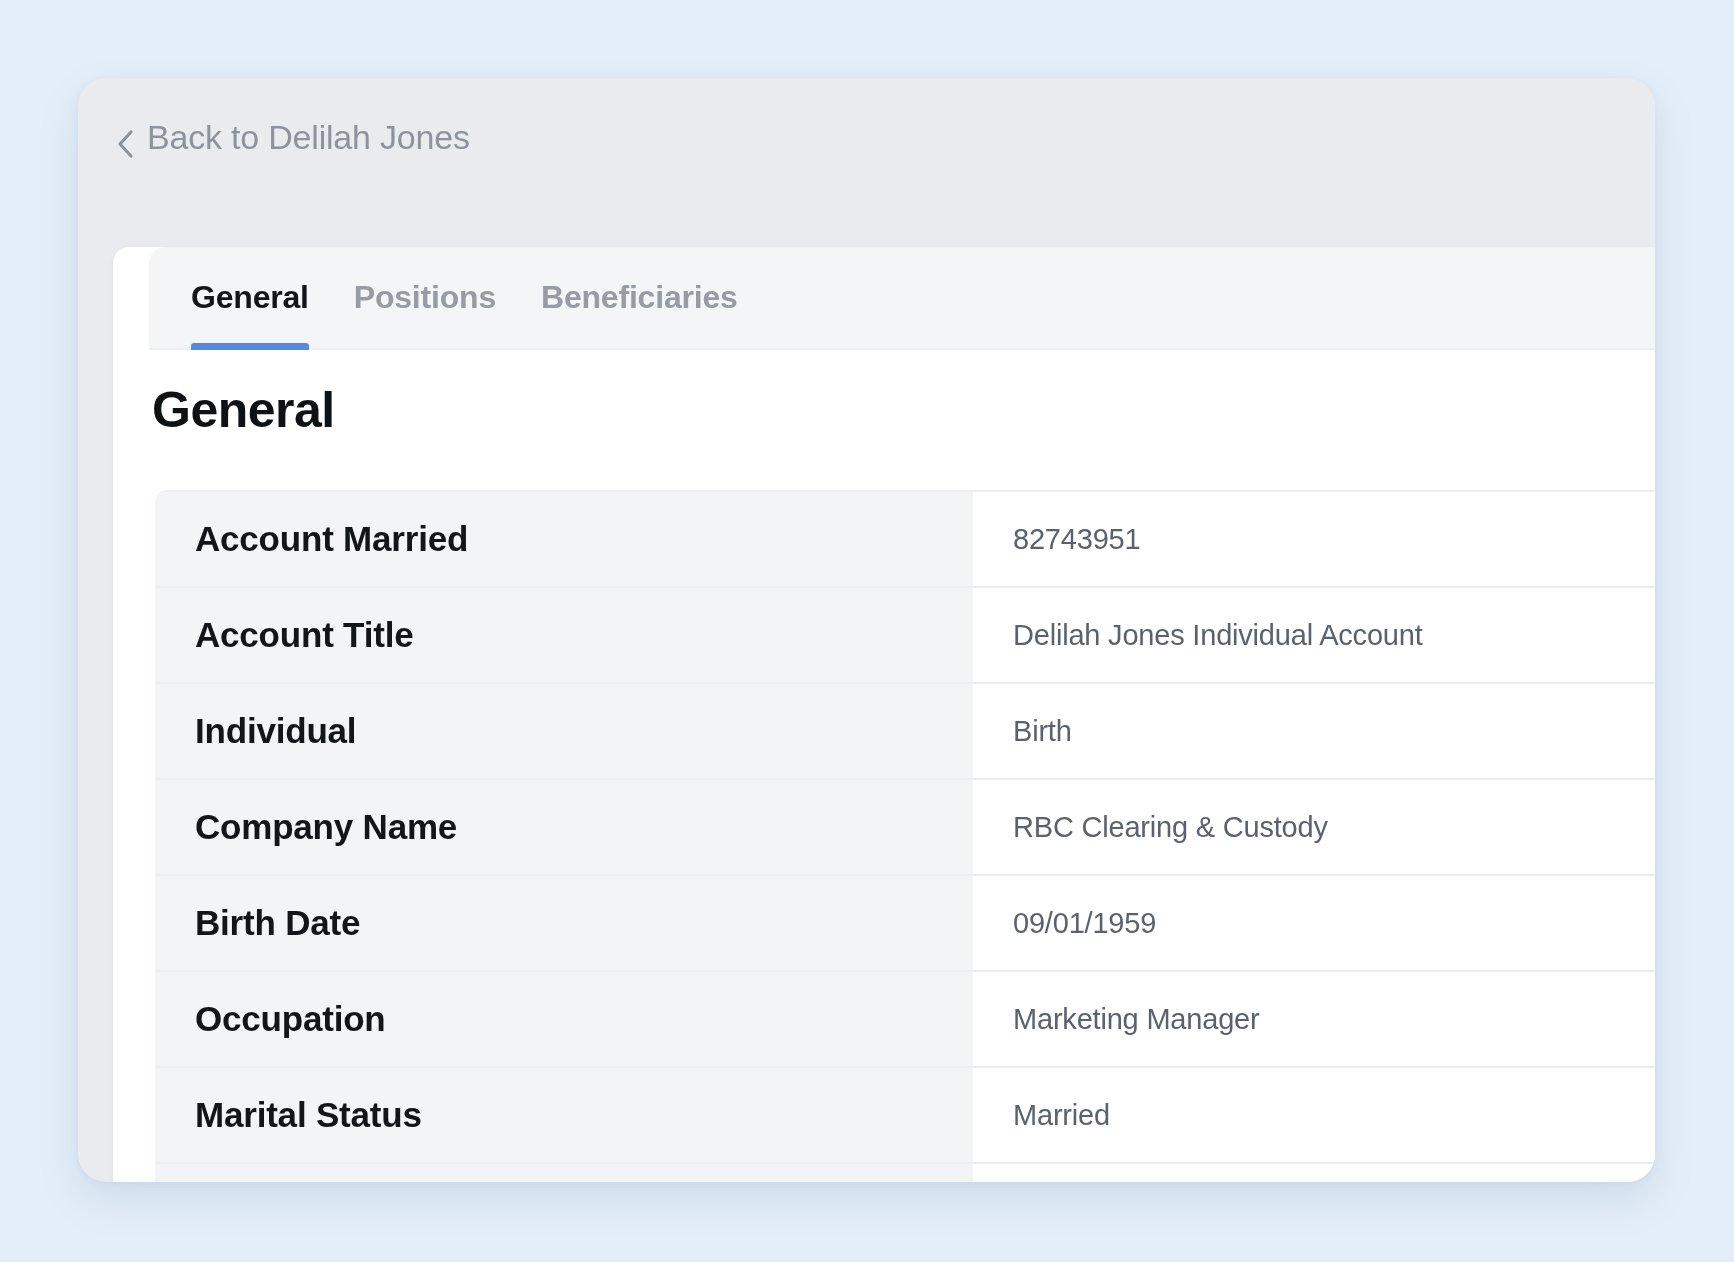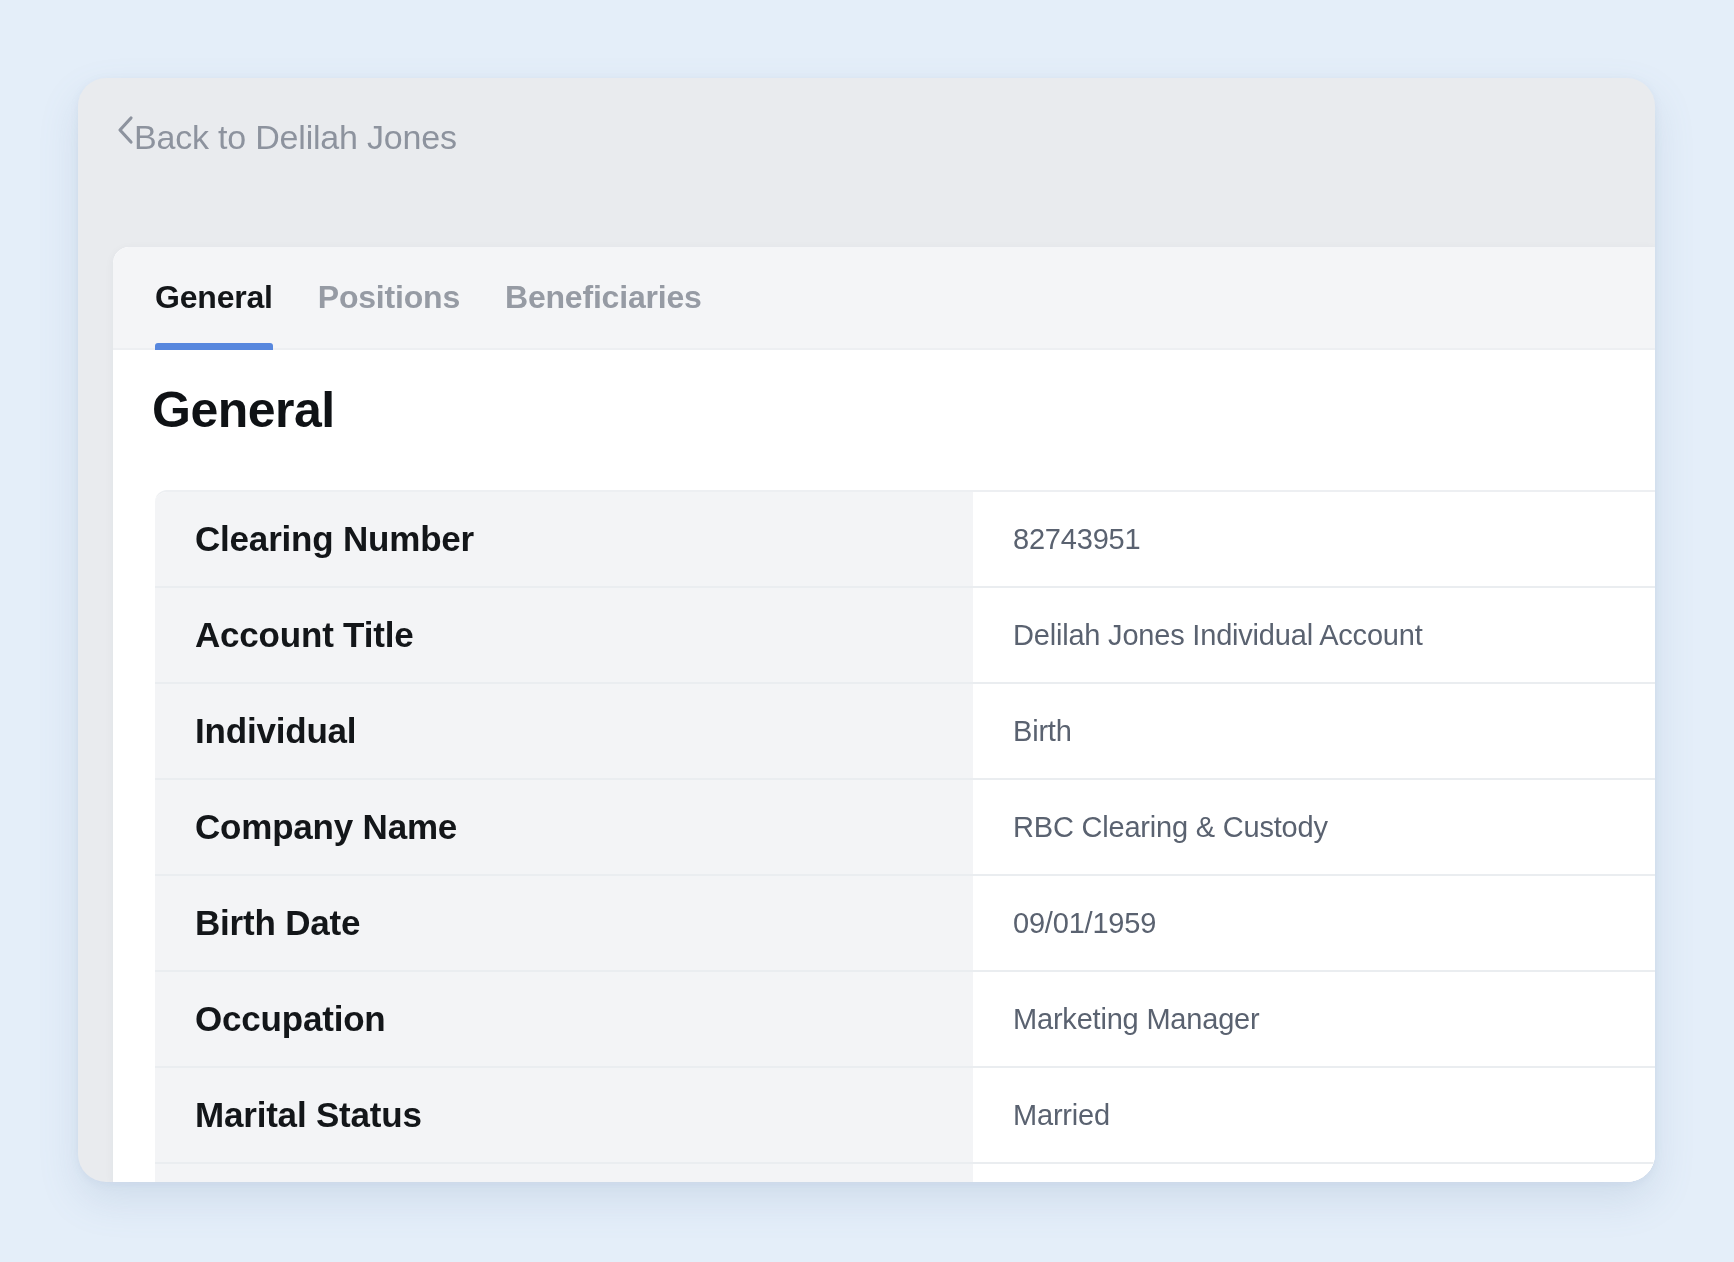--- a/index.html
+++ b/index.html
@@ -30,35 +30,36 @@
     left:78px; top:78px;
     width:1577px; height:1104px;
     background:var(--card-bg);
     border-radius:28px;
     overflow:hidden;
     box-shadow:0 18px 40px rgba(100,130,170,.16), 0 2px 8px rgba(100,130,170,.08);
   }
   .back-link{
     position:absolute;
     left:38px; top:37px;
-    display:flex; align-items:flex-start; 
+    display:flex; align-items:flex-end; gap:13px;
     color:var(--back-link);
     font-size:34px;
     line-height:44px;
     cursor:pointer;
     letter-spacing:-0.2px;
   }
   .back-link svg{display:block;}
   .inner-card{
     position:absolute;
     left:35px; top:169px; right:0; bottom:0;
     background:var(--panel-bg);
     border-radius:16px 0 0 0;
     overflow:hidden;
     box-shadow:0 2px 10px rgba(40,50,70,.05);
+    padding-left:36px;
   }
   .tab-bar{
     height:103px;
     background:var(--tabbar-bg);
     border-radius:16px 0 0 0;
     border-bottom:2px solid var(--table-top-border);
     display:flex;
     align-items:stretch;
     padding-left:42px;
     gap:45px;
@@ -158,21 +159,21 @@
         <div class="tab">
           <span>Beneficiaries</span>
         </div>
       </div>
 
     <div class="panel-heading">General</div>
 
     <div class="detail-table">
 
     <div class="detail-row">
-          <div class="cell-label">Clearing Number</div>
+          <div class="cell-label">Account Married</div>
           <div class="cell-value">82743951</div>
         </div>
         <div class="detail-row">
           <div class="cell-label">Account Title</div>
           <div class="cell-value">Delilah Jones Individual Account</div>
         </div>
         <div class="detail-row">
           <div class="cell-label">Individual</div>
           <div class="cell-value">Birth</div>
         </div>

